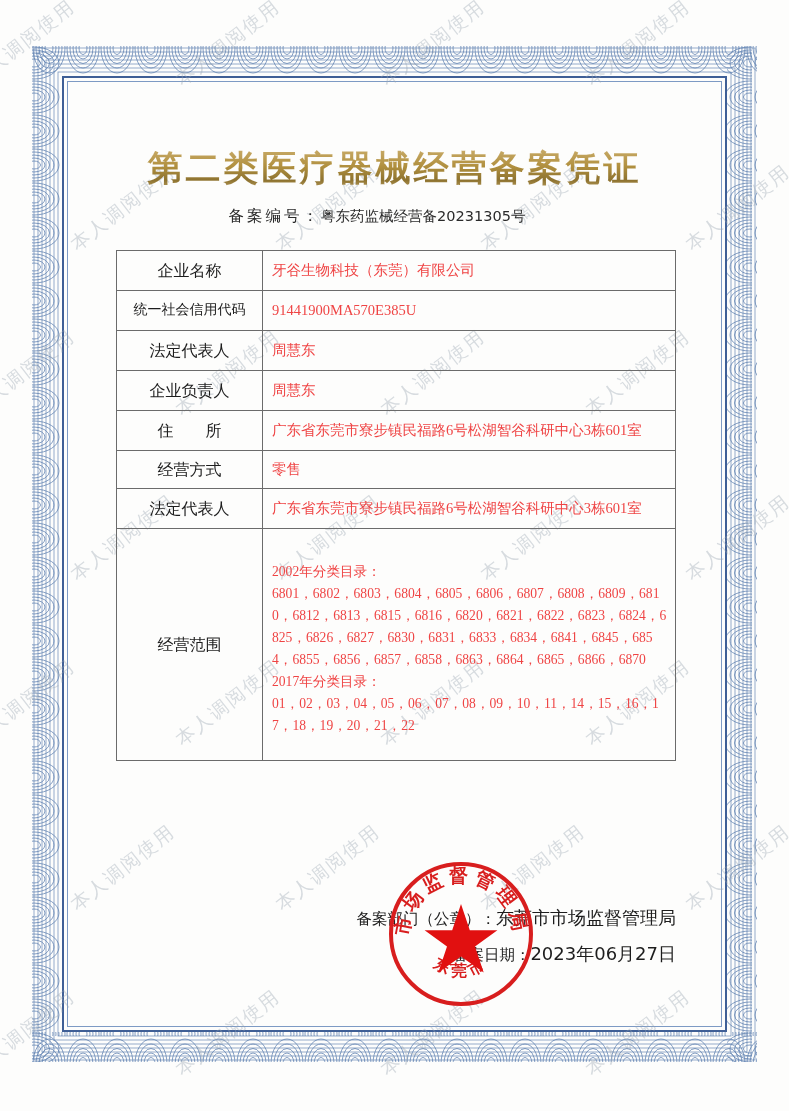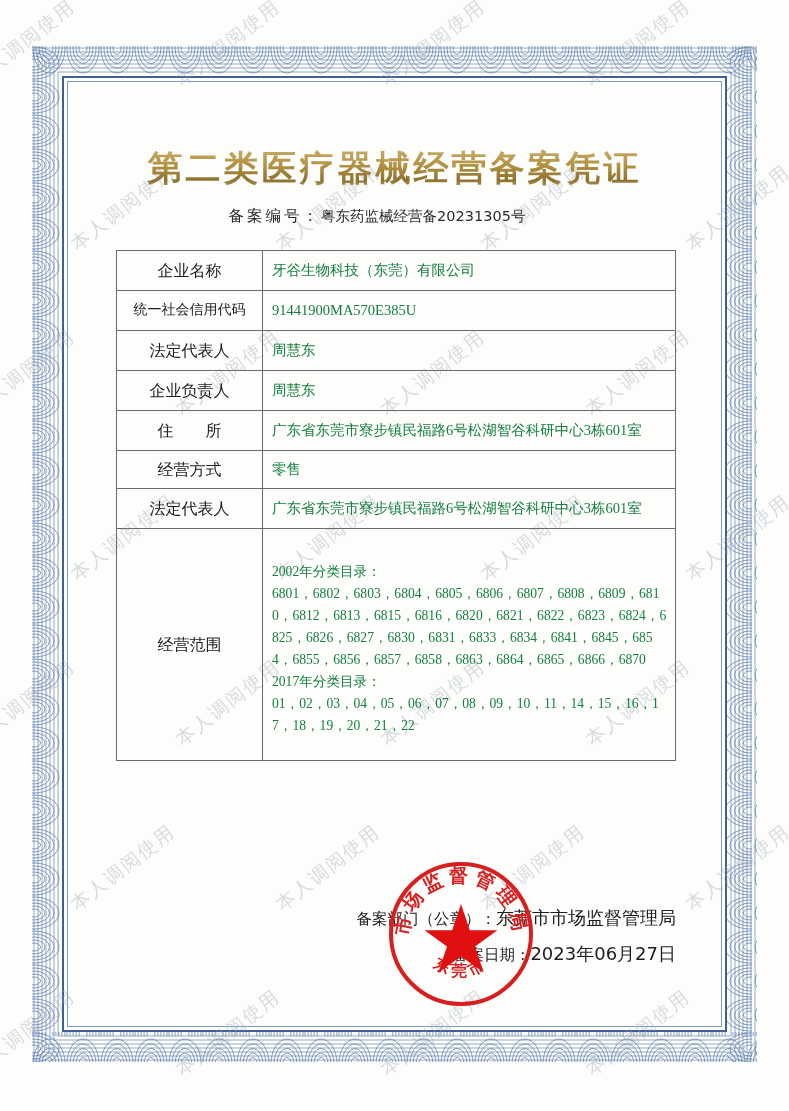--- a/index.html
+++ b/index.html
@@ -117,21 +117,21 @@
     color: #1d1d1d;
     font-family: "Liberation Serif", "DejaVu Serif", serif;
     padding: 7px 4px;
     line-height: 1.35;
   }
   td.lab.wide { letter-spacing: 0; font-size: 14px; }
   td.lab.spaced { letter-spacing: 14px; text-indent: 14px; margin-left: 43px; }
   td.val {
     text-align: left;
     font-size: 14.5px;
-    color: #15803d;
+    color: #ef4444;
     font-family: "DejaVu Sans", "Liberation Sans", sans-serif;
     padding: 7px 6px 7px 9px;
     line-height: 1.4;
   }
   tr.r-name td { height: 40px; }
   tr.r-credit td { height: 40px; }
   tr.r-legal td { height: 40px; }
   tr.r-mgr td { height: 40px; }
   tr.r-addr td { height: 40px; }
   tr.r-mode td { height: 38px; }

